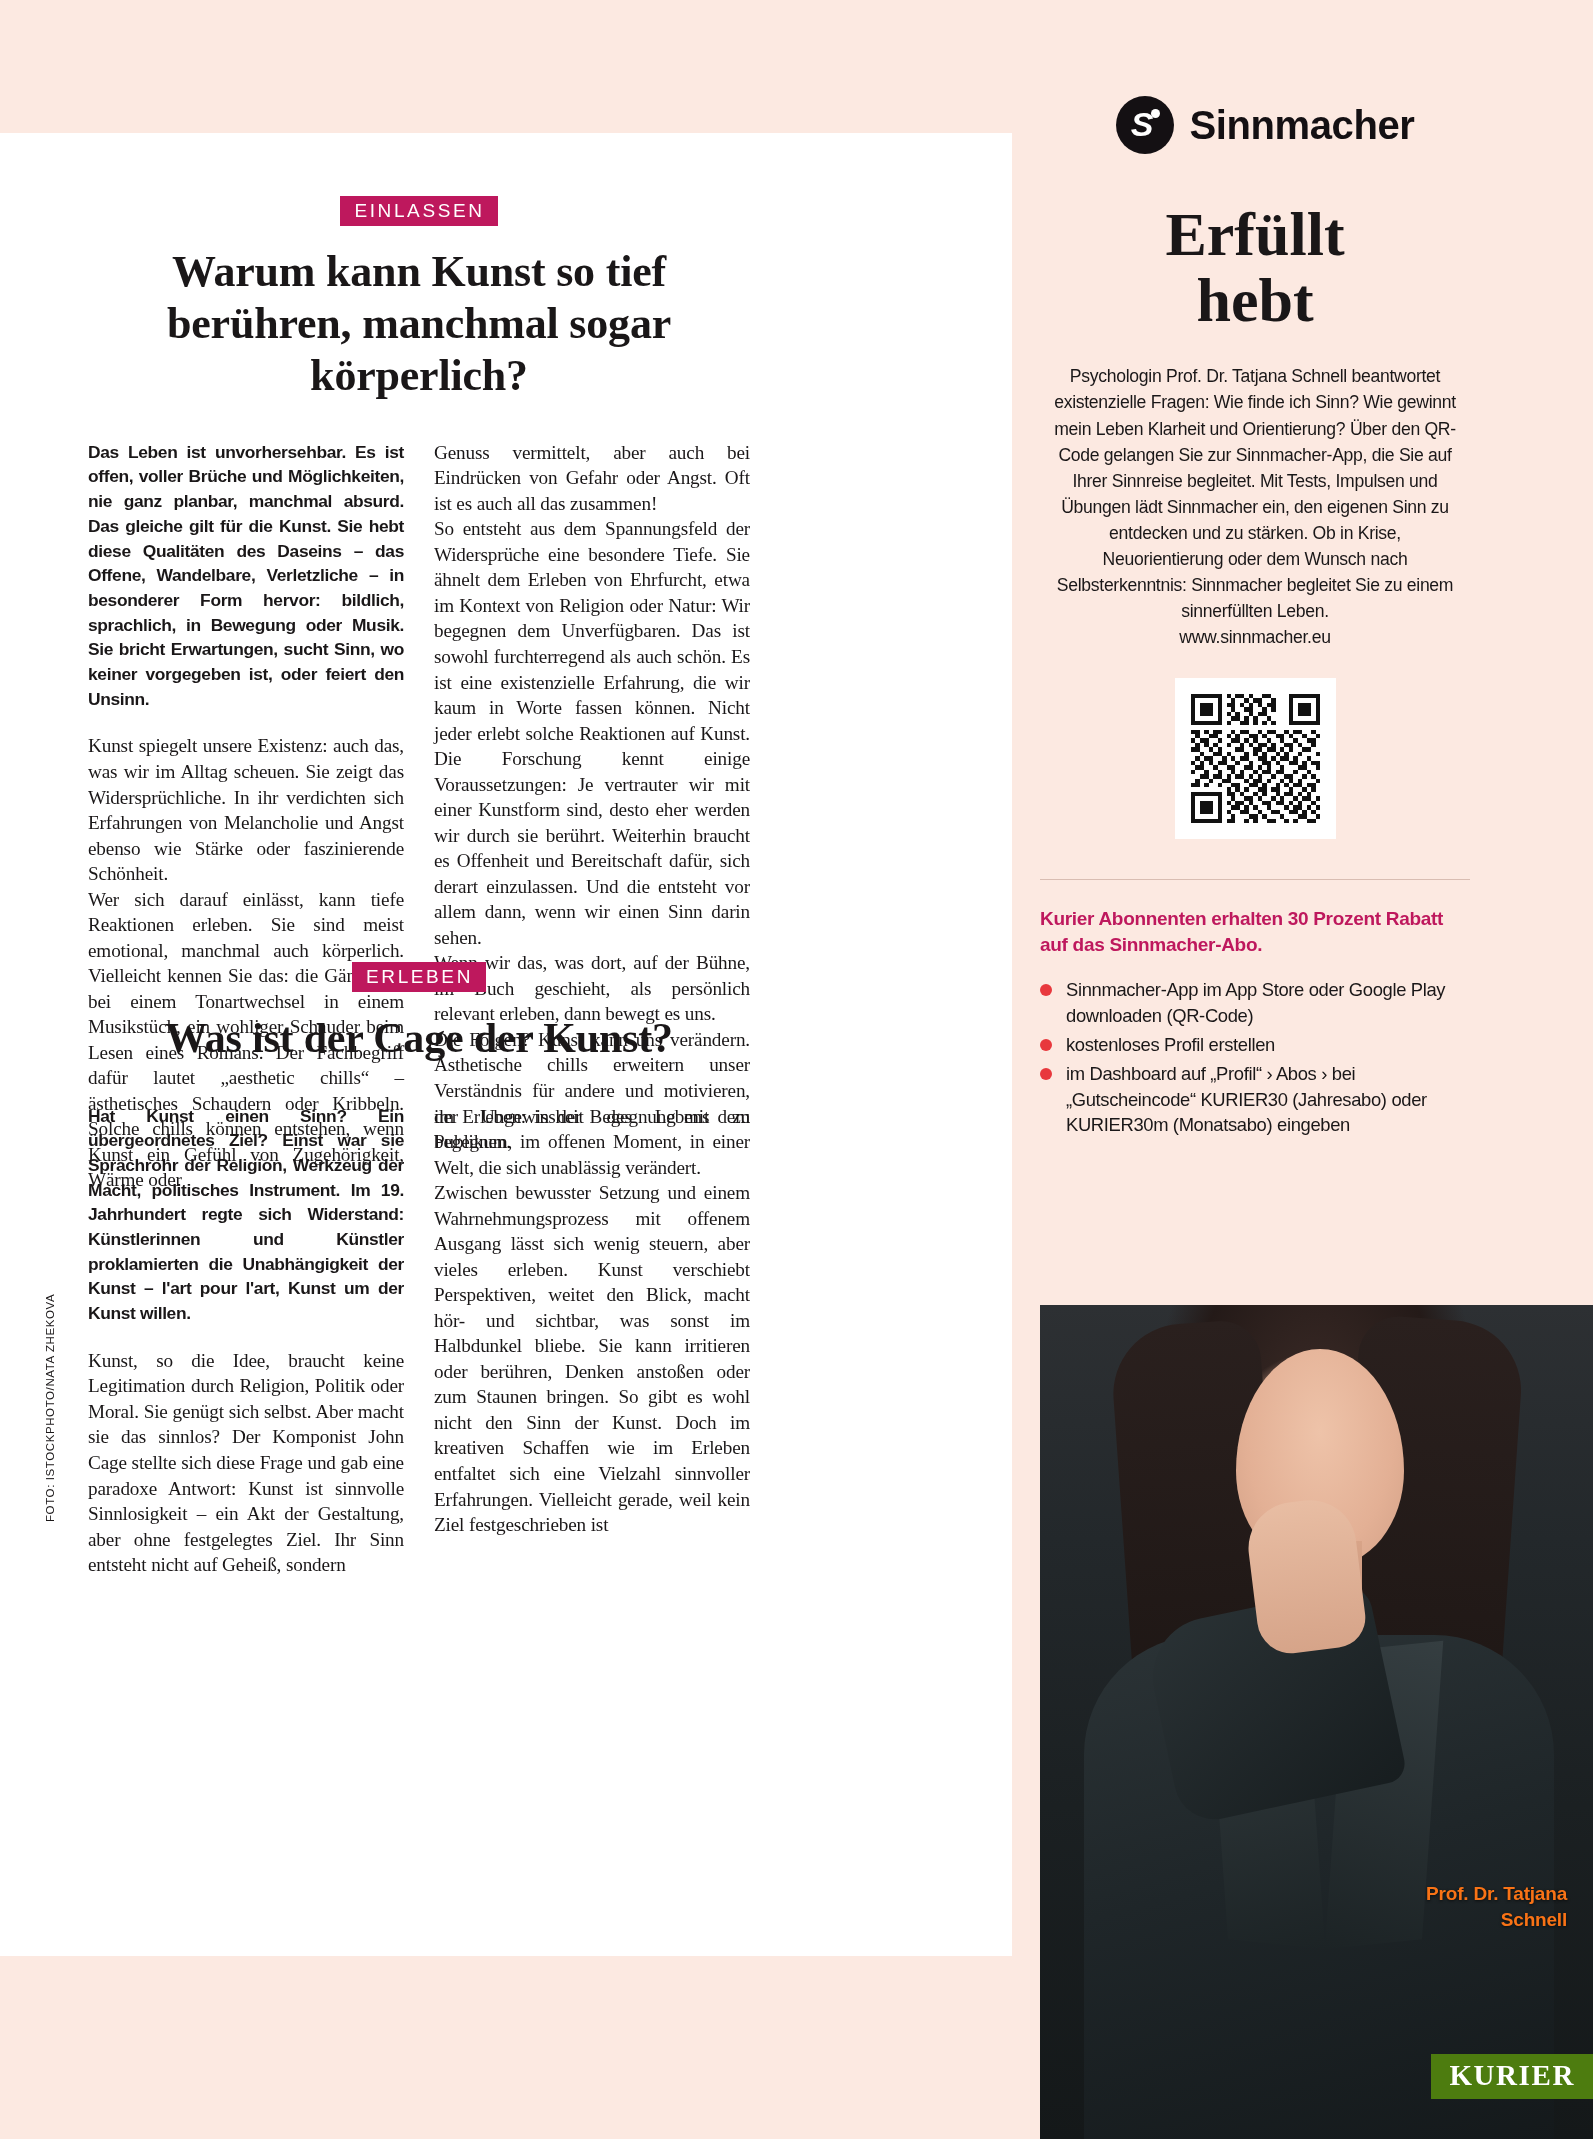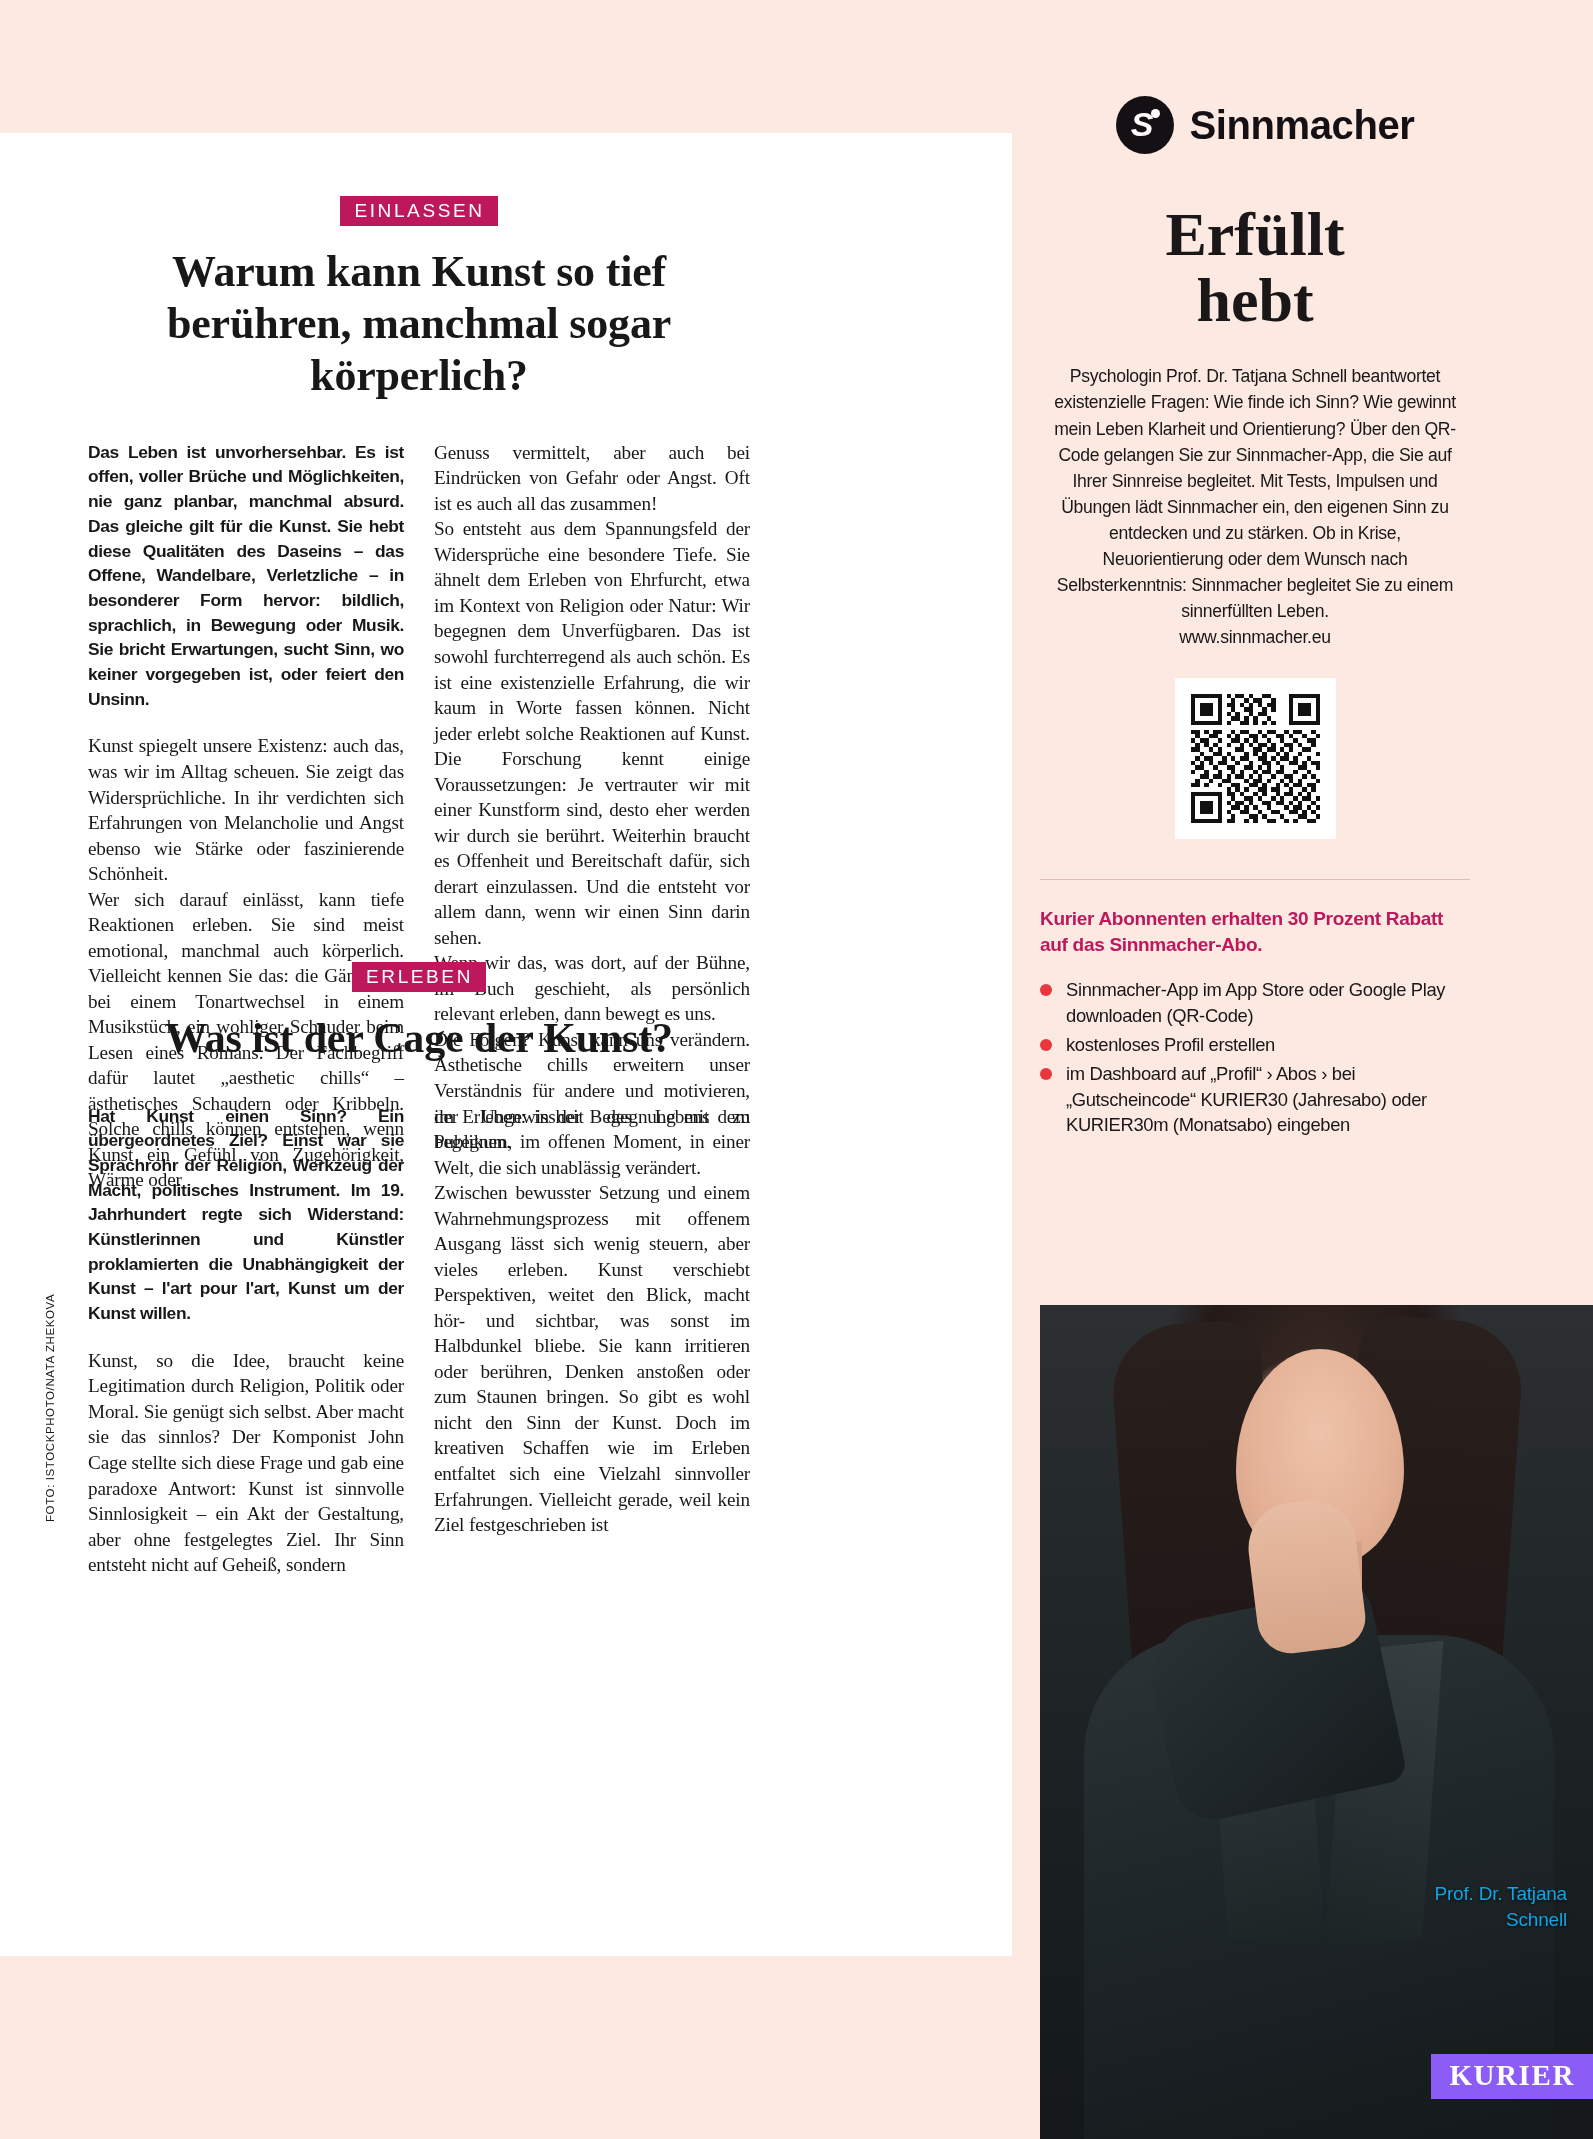--- a/index.html
+++ b/index.html
@@ -350,33 +350,33 @@
     border-radius: 60px 24px 20px 40px;
     transform: rotate(-12deg);
   }
 
   #portrait-caption {
     position: absolute;
     right: 26px;
     top: 576px;
     text-align: right;
     font-family: "Liberation Sans", sans-serif;
-    font-weight: 400;
+    font-weight: 700;
     font-size: 19px;
     line-height: 1.35;
-    color: #0ea5e9;
+    color: #f97316;
     letter-spacing: -0.2px;
     text-shadow: 0 1px 3px rgba(0,0,0,.65);
   }
 
   #kurier-logo {
     position: absolute;
     right: 0px;
     top: 749px;
-    background: #8b5cf6;
+    background: #4d7c0f;
     color: #ffffff;
     font-family: "Liberation Serif", serif;
     font-weight: 700;
     font-size: 29px;
     letter-spacing: 1.6px;
     padding: 6px 18px 7px 18px;
     line-height: 1.1;
   }
 </style>
 </head>

